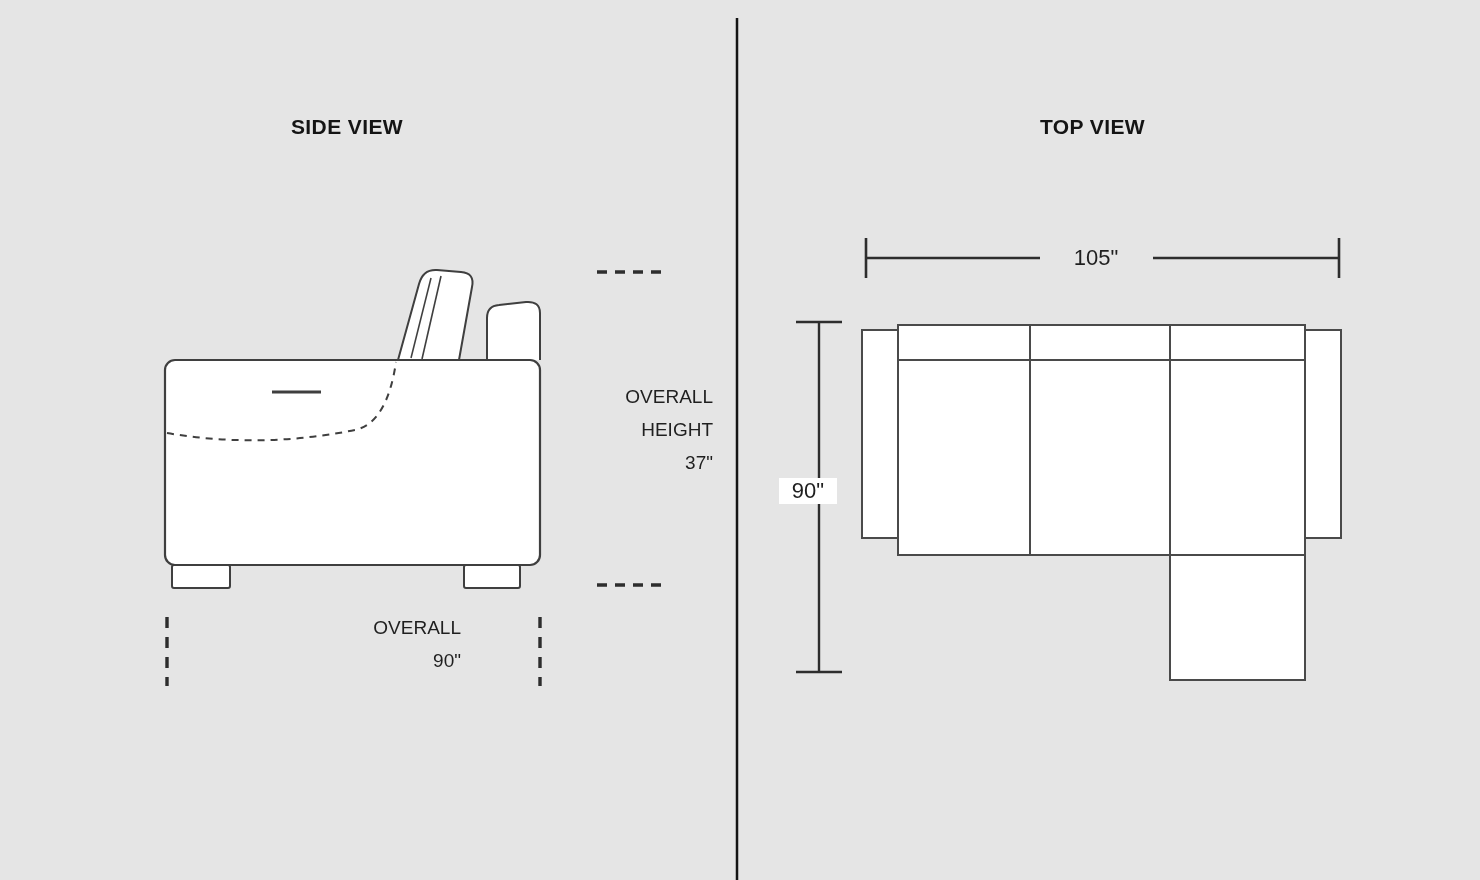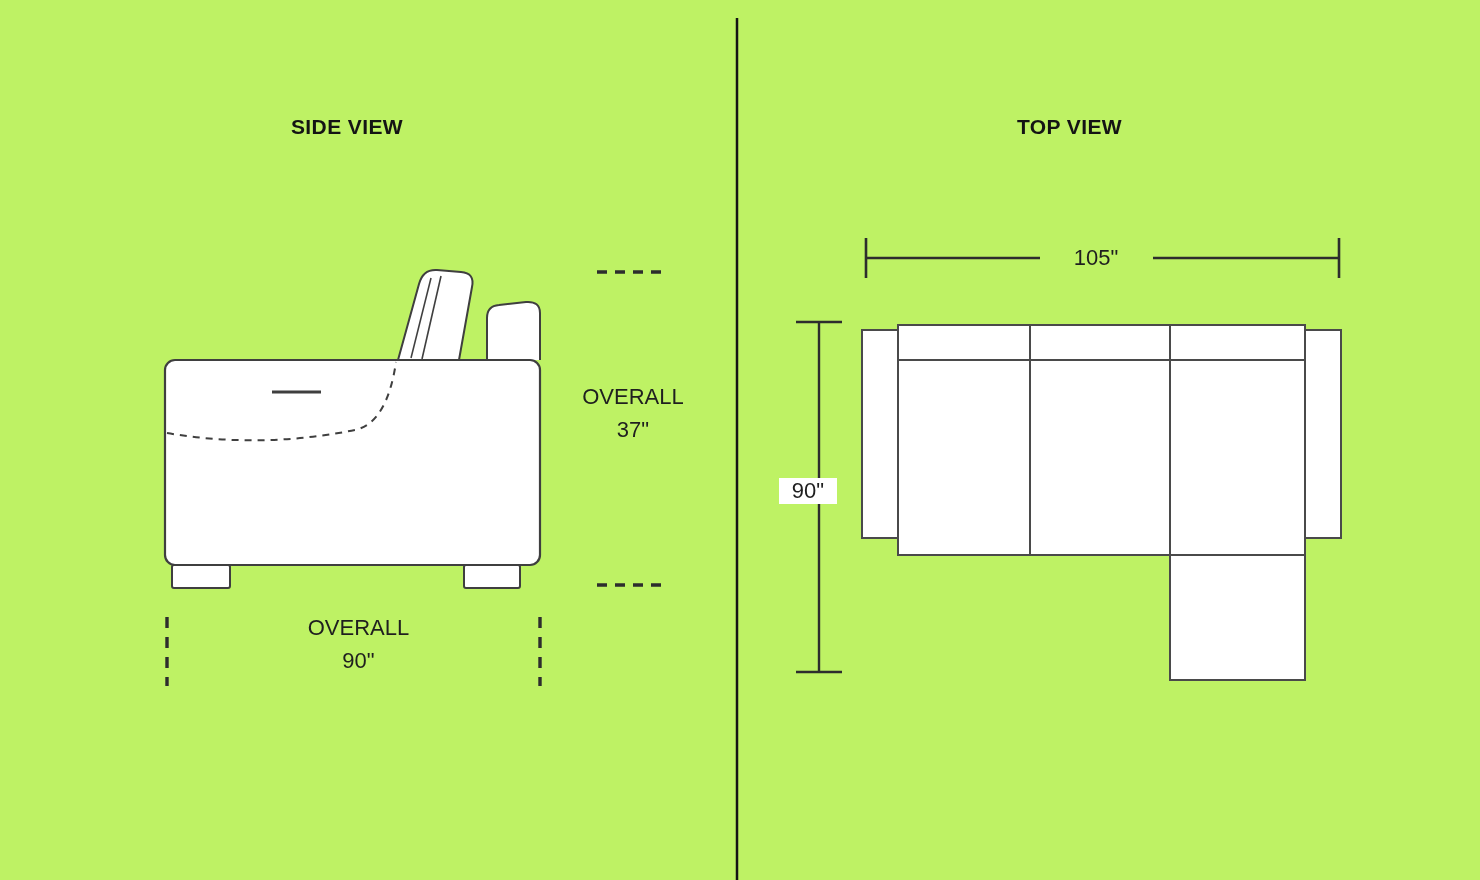--- a/index.html
+++ b/index.html
@@ -1,35 +1,35 @@
 <!DOCTYPE html>
 <html><head>
 <meta charset="utf-8">
 <style>
   html,body{margin:0;padding:0;background:#ffffff;}
   #canvas{
     position:relative;
     width:1480px;height:880px;
-    background:#bef264;
+    background:#e5e5e5;
     overflow:hidden;
     font-family:"Liberation Sans", sans-serif;
     color:#1c1c1c;
   }
   .abs{position:absolute;}
   .title{
     font-weight:700;
     font-size:21px;
     letter-spacing:.4px;
     text-align:center;
     color:#141414;
   }
   .dim-label{
-    font-size:22px;
+    font-size:19px;
     line-height:33px;
-    text-align:center;
+    text-align:right;
     color:#1f1f1f;
   }
   .dim-single{
     font-size:22px;
     text-align:center;
     color:#1f1f1f;
   }
   .bg-white{background:#ffffff;}
   svg{display:block;}
 </style>
@@ -88,24 +88,25 @@
       <line x1="866" y1="258" x2="1040" y2="258" stroke-width="2.4"></line>
       <line x1="1153" y1="258" x2="1339" y2="258" stroke-width="2.4"></line>
 
       <line x1="796" y1="322" x2="842" y2="322" stroke-width="2.6"></line>
       <line x1="796" y1="672" x2="842" y2="672" stroke-width="2.6"></line>
       <line x1="819" y1="322" x2="819" y2="672" stroke-width="2.4"></line>
     </g>
   </svg>
 
   <div class="abs title" style="left:227px;top:115px;width:240px;">SIDE VIEW</div>
-  <div class="abs title" style="left:962px;top:115px;width:215px;">TOP VIEW</div>
+  <div class="abs title" style="left:985px;top:115px;width:215px;">TOP VIEW</div>
 
   <div class="abs dim-label" style="left:553px;top:380px;width:160px;">
     <div>OVERALL</div>
+    <div>HEIGHT</div>
     <div>37"</div>
   </div>
 
   <div class="abs dim-label" style="left:256px;top:611px;width:205px;">
     <div>OVERALL</div>
     <div>90"</div>
   </div>
 
   <div class="abs dim-single" style="left:1037px;top:245px;width:118px;">105"</div>
 

